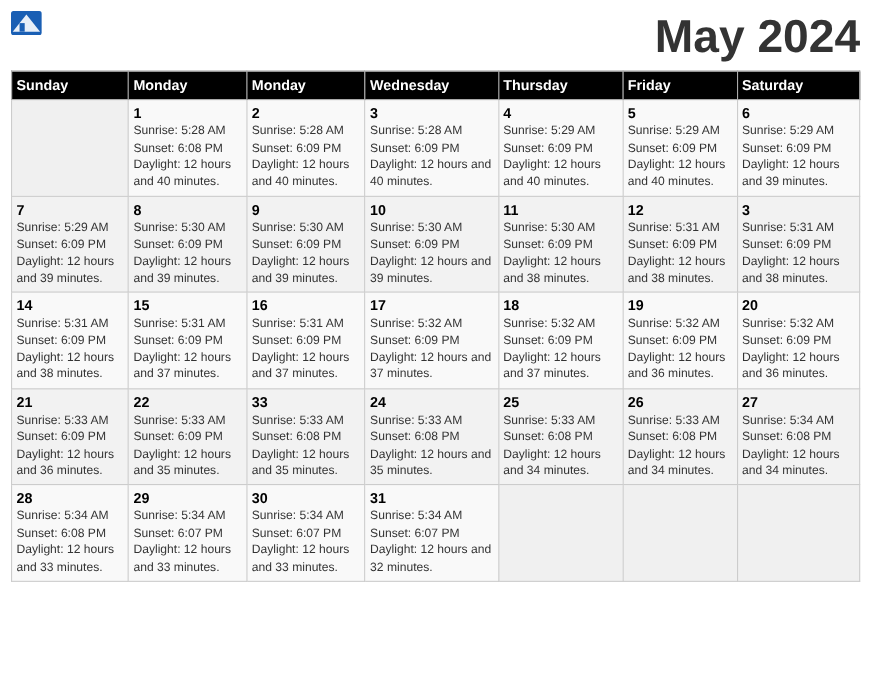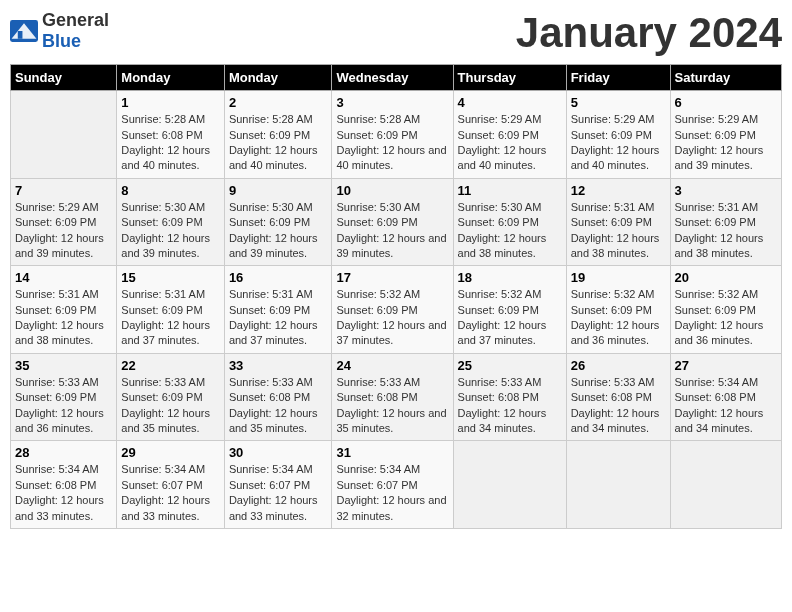--- a/index.html
+++ b/index.html
@@ -84,27 +84,23 @@
 </head>
 <body>
 
 <div class="header-section">
   <div class="logo">
     <svg class="logo-icon" viewBox="0 0 36 28" xmlns="http://www.w3.org/2000/svg">
       <rect x="0" y="0" width="36" height="28" rx="3" fill="#1a5fb4"></rect>
       <polygon points="18,4 34,24 2,24" fill="white" opacity="0.9"></polygon>
       <rect x="10" y="14" width="6" height="10" fill="#1a5fb4"></rect>
     </svg>
-    <div>
-      <span style="font-size:18px;font-weight:bold;color:#333;">General</span><br>
-      <span style="font-size:18px;font-weight:bold;color:#1a5fb4;">Blue</span>
-    </div>
   </div>
   <div class="title-section">
-    <div class="month-title">January 2024</div>
+    <div class="month-title">May 2024</div>
   </div>
 </div>
 
 <table>
   <thead>
     <tr>
       <th>Sunday</th>
       <th>Monday</th>
       <th>Monday</th>
       <th>Wednesday</th>
@@ -276,21 +272,21 @@
         <span class="day-number">20</span>
         <div class="day-info">
           <div>Sunrise: 5:32 AM</div>
           <div>Sunset: 6:09 PM</div>
           <div>Daylight: 12 hours and 36 minutes.</div>
         </div>
       </td>
       </tr>
       <tr class="week-row-odd">
         <td>
-        <span class="day-number">35</span>
+        <span class="day-number">21</span>
         <div class="day-info">
           <div>Sunrise: 5:33 AM</div>
           <div>Sunset: 6:09 PM</div>
           <div>Daylight: 12 hours and 36 minutes.</div>
         </div>
       </td>
         <td>
         <span class="day-number">22</span>
         <div class="day-info">
           <div>Sunrise: 5:33 AM</div>

